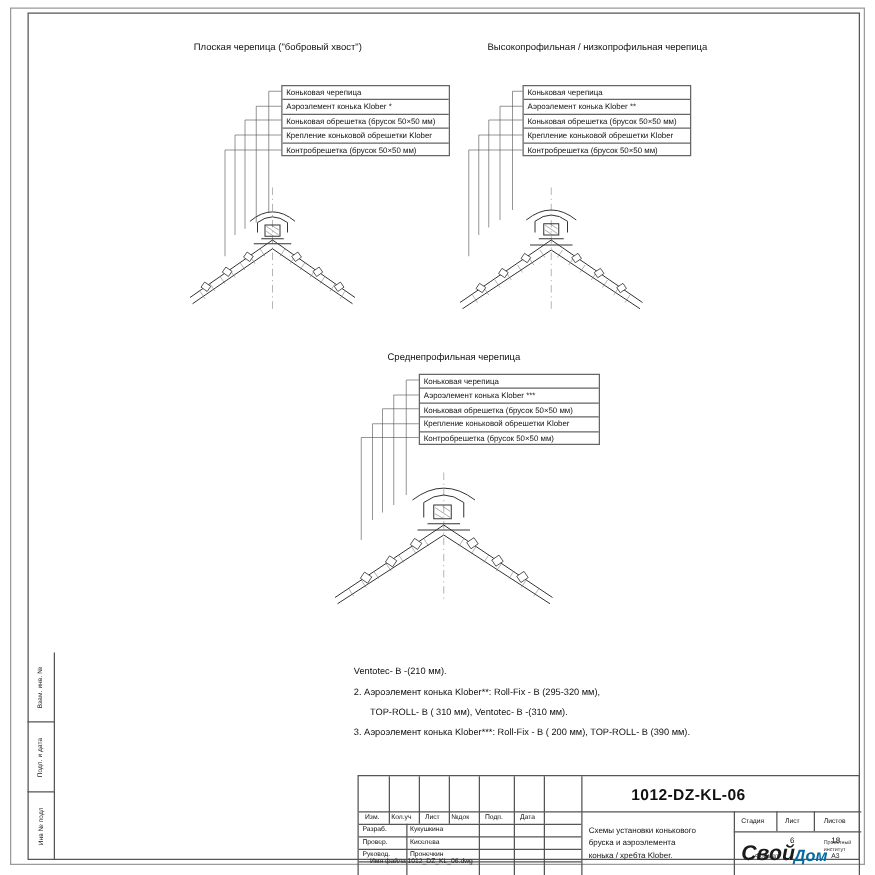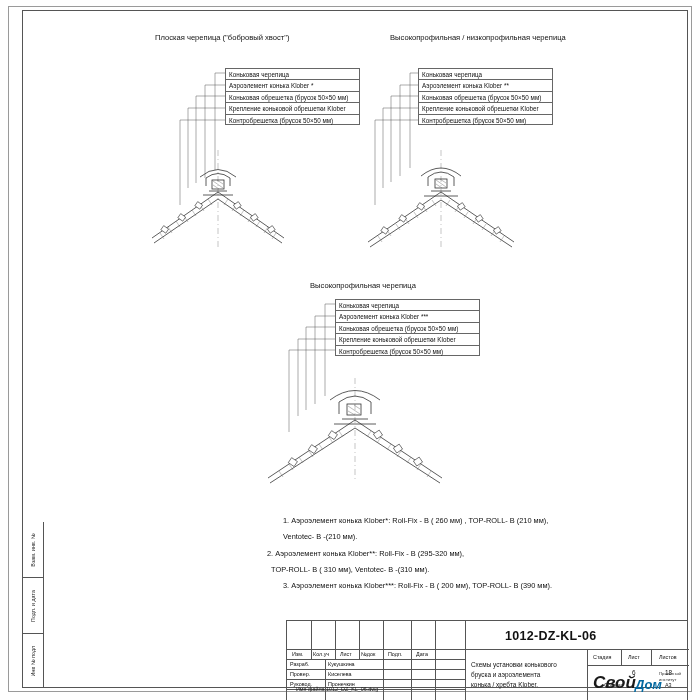--- a/index.html
+++ b/index.html
@@ -172,21 +172,21 @@
     <div class="left-cell" style="top:56px;height:56px;">
       <span>Подп. и дата</span>
     </div>
     <div class="left-cell" style="top:112px;height:54px;border-bottom:none;">
       <span>Инв № подл</span>
     </div>
   </div>
 
   <div class="hdr-label" style="left:155px;top:33px;">Плоская черепица ("бобровый хвост")</div>
   <div class="hdr-label" style="left:390px;top:33px;">Высокопрофильная / низкопрофильная  черепица</div>
-  <div class="hdr-label" style="left:310px;top:281px;">Высокопрофильная черепица</div>
+  <div class="hdr-label" style="left:310px;top:281px;">Среднепрофильная черепица</div>
 
   <div class="legend" style="left:225px;top:68px;width:135px;height:57px;">
     <div class="row">Коньковая черепица</div>
     <div class="row">Аэроэлемент конька Klober *</div>
     <div class="row">Коньковая обрешетка (брусок 50×50 мм)</div>
     <div class="row">Крепление коньковой обрешетки Klober</div>
     <div class="row">Контробрешетка (брусок 50×50 мм)</div>
   </div>
 
   <div class="legend" style="left:418px;top:68px;width:135px;height:57px;">
@@ -198,24 +198,23 @@
   </div>
 
   <div class="legend" style="left:335px;top:299px;width:145px;height:57px;">
     <div class="row">Коньковая черепица</div>
     <div class="row">Аэроэлемент конька Klober ***</div>
     <div class="row">Коньковая обрешетка (брусок 50×50 мм)</div>
     <div class="row">Крепление коньковой обрешетки Klober</div>
     <div class="row">Контробрешетка (брусок 50×50 мм)</div>
   </div>
 
-  <div class="note" style="left:283px;top:516px;">1. Аэроэлемент конька  Klober*: Roll-Fix - B ( 260 мм) , TOP-ROLL- B (210 мм),</div>
   <div class="note" style="left:283px;top:532px;">Ventotec- B -(210 мм).</div>
-  <div class="note" style="left:267px;top:549px;">2. Аэроэлемент конька  Klober**: Roll-Fix - B (295-320 мм),</div>
-  <div class="note" style="left:271px;top:565px;">  TOP-ROLL- B ( 310 мм),  Ventotec- B -(310 мм).</div>
+  <div class="note" style="left:283px;top:549px;">2. Аэроэлемент конька  Klober**: Roll-Fix - B (295-320 мм),</div>
+  <div class="note" style="left:296px;top:565px;">  TOP-ROLL- B ( 310 мм),  Ventotec- B -(310 мм).</div>
   <div class="note" style="left:283px;top:581px;">3. Аэроэлемент конька  Klober***: Roll-Fix - B ( 200 мм), TOP-ROLL- B (390 мм).</div>
 
   <svg class="draw" viewBox="0 0 700 700">
     <g stroke="#333" fill="none" stroke-width="0.7">
 
       <g stroke="#555" stroke-width="0.5">
         <path d="M225 73 L215 73 L215 170"></path>
         <path d="M225 85 L205 85 L205 178"></path>
         <path d="M225 96 L196 96 L196 183"></path>
         <path d="M225 108 L188 108 L188 188"></path>

